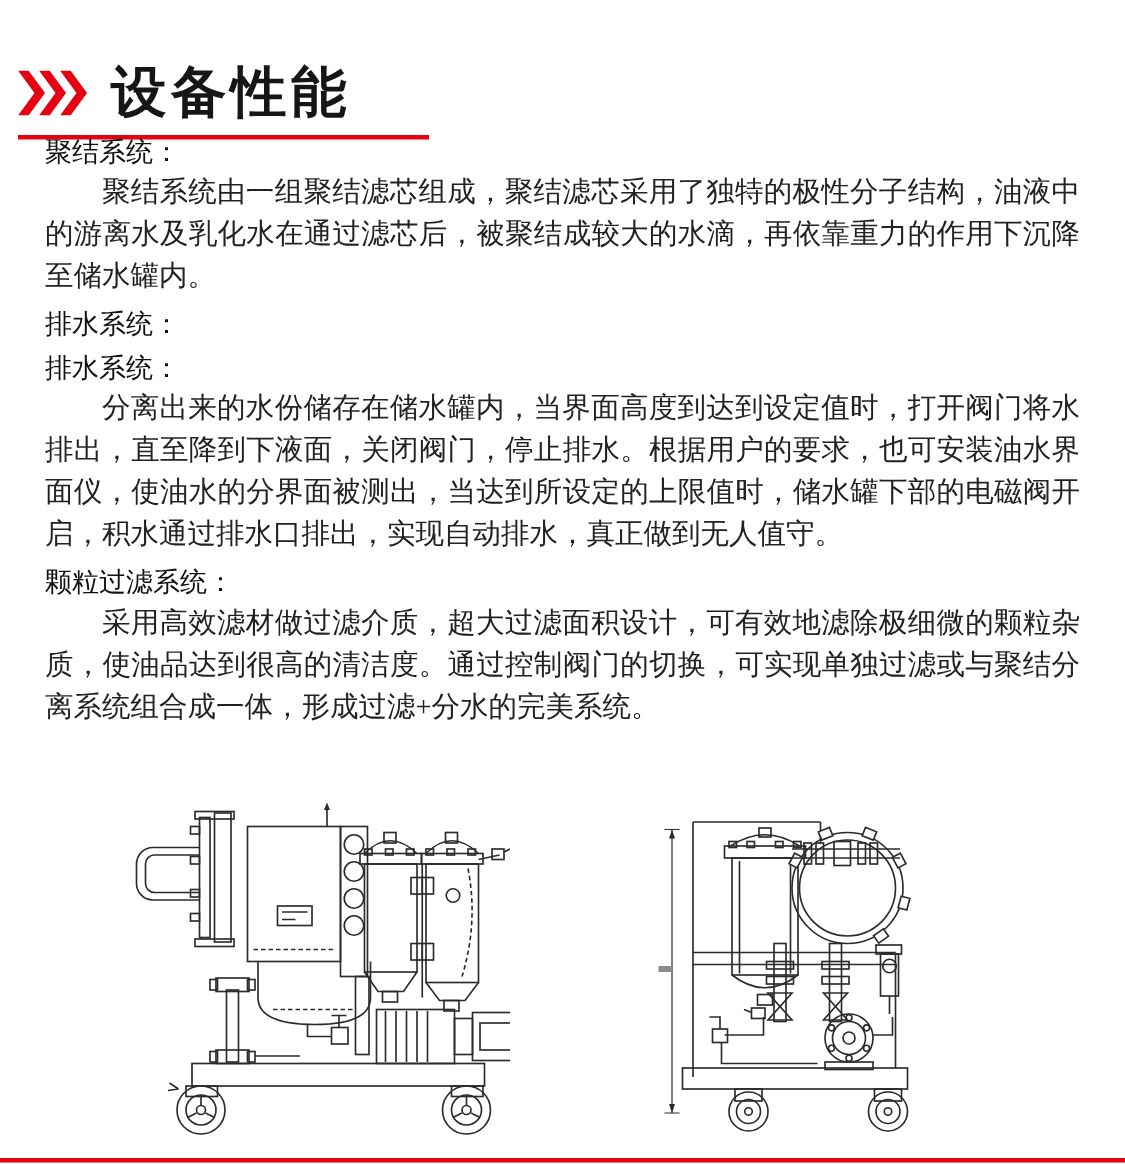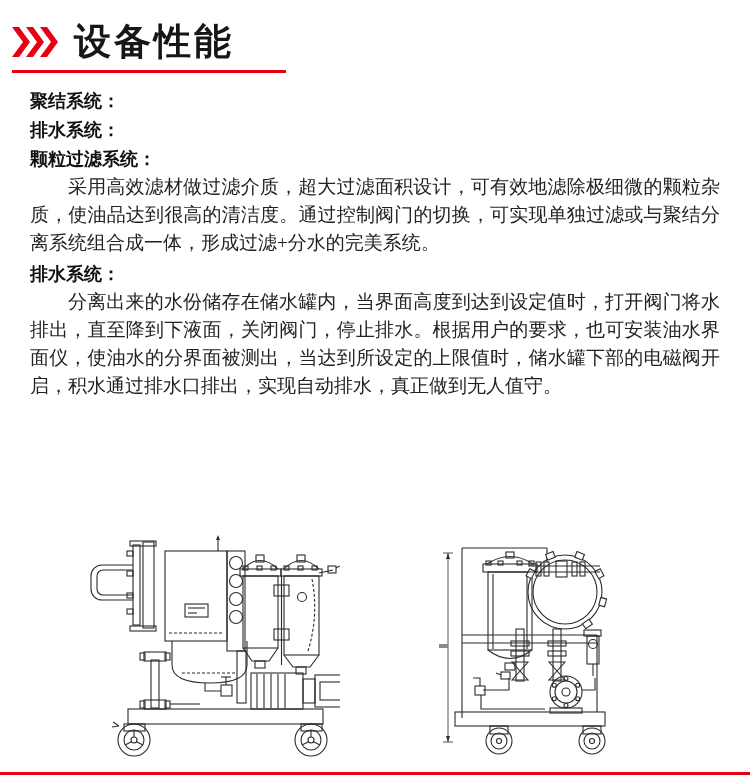--- a/index.html
+++ b/index.html
@@ -5,31 +5,31 @@
   html,body{margin:0;padding:0;}
   body{
     width:750px;height:776px;position:relative;background:#ffffff;
     font-family:"Liberation Sans",sans-serif;color:#1f1f1f;overflow:hidden;
   }
   :root{--accent:#e60012;--line:#2b2b2b;}
   
   .header{position:absolute;top:22px;left:12px;}
   .header-inner{
     display:flex;align-items:center;gap:16px;
-    padding:0 52px 8px 0;border-bottom:3px solid var(--accent);
+    padding:0 52px 8px 0;border-bottom:3px solid var(--accent);margin-top:20px;
   }
   .chevrons{width:46px;height:30px;flex:0 0 auto;}
   .page-title{
     font-size:37px;line-height:40px;font-weight:600;color:#161616;
     letter-spacing:3px;white-space:nowrap;
   }
   
   .content{position:absolute;top:84px;left:30px;width:690px;}
   .section h3{
-    margin:5px 0 2px;font-size:18px;line-height:24px;font-weight:700;color:#111;
+    margin:5px 0 2px;font-size:18px;line-height:24px;font-weight:400;color:#111;
     font-family:"Liberation Sans",sans-serif;
   }
   .section p{
     margin:0;font-size:19px;line-height:28px;text-align:justify;
     text-indent:2em;color:#222;font-family:"Liberation Serif",serif;
   }
   
   .figures{position:absolute;top:533px;left:0;width:750px;height:228px;}
   .figure{position:absolute;}
   .figure svg{display:block;}
@@ -52,31 +52,32 @@
         <path d="M28,0 h7 l11,15 -11,15 h-7 l11,-15 z"></path>
       </g>
     </svg>
     <span class="page-title">设备性能</span>
   </div>
 </div>
 
 <div class="content">
   <div class="section">
     <h3>聚结系统：</h3>
+    <p>聚结系统由一组聚结滤芯组成，聚结滤芯采用了独特的极性分子结构，油液中的游离水及乳化水在通过滤芯后，被聚结成较大的水滴，再依靠重力的作用下沉降至储水罐内。</p>
   </div>
   <div class="section">
     <h3>排水系统：</h3>
+  </div>
+  <div class="section">
+    <h3>排水系统：</h3>
+    <p>分离出来的水份储存在储水罐内，当界面高度到达到设定值时，打开阀门将水排出，直至降到下液面，关闭阀门，停止排水。根据用户的要求，也可安装油水界面仪，使油水的分界面被测出，当达到所设定的上限值时，储水罐下部的电磁阀开启，积水通过排水口排出，实现自动排水，真正做到无人值守。</p>
   </div>
   <div class="section">
     <h3>颗粒过滤系统：</h3>
     <p>采用高效滤材做过滤介质，超大过滤面积设计，可有效地滤除极细微的颗粒杂质，使油品达到很高的清洁度。通过控制阀门的切换，可实现单独过滤或与聚结分离系统组合成一体，形成过滤+分水的完美系统。</p>
-  </div>
-  <div class="section">
-    <h3>排水系统：</h3>
-    <p>分离出来的水份储存在储水罐内，当界面高度到达到设定值时，打开阀门将水排出，直至降到下液面，关闭阀门，停止排水。根据用户的要求，也可安装油水界面仪，使油水的分界面被测出，当达到所设定的上限值时，储水罐下部的电磁阀开启，积水通过排水口排出，实现自动排水，真正做到无人值守。</p>
   </div>
 </div>
 
 <div class="figures">
 
   <div class="figure fig-front">
     <svg width="255" height="225" viewBox="0 0 255 225" fill="none" stroke="#2b2b2b" stroke-width="1.1">
 
       <line x1="133" y1="6" x2="133" y2="18"></line>
         <path d="M131,7 l2,-5 2,5 z" fill="#2b2b2b" stroke="none"></path>

